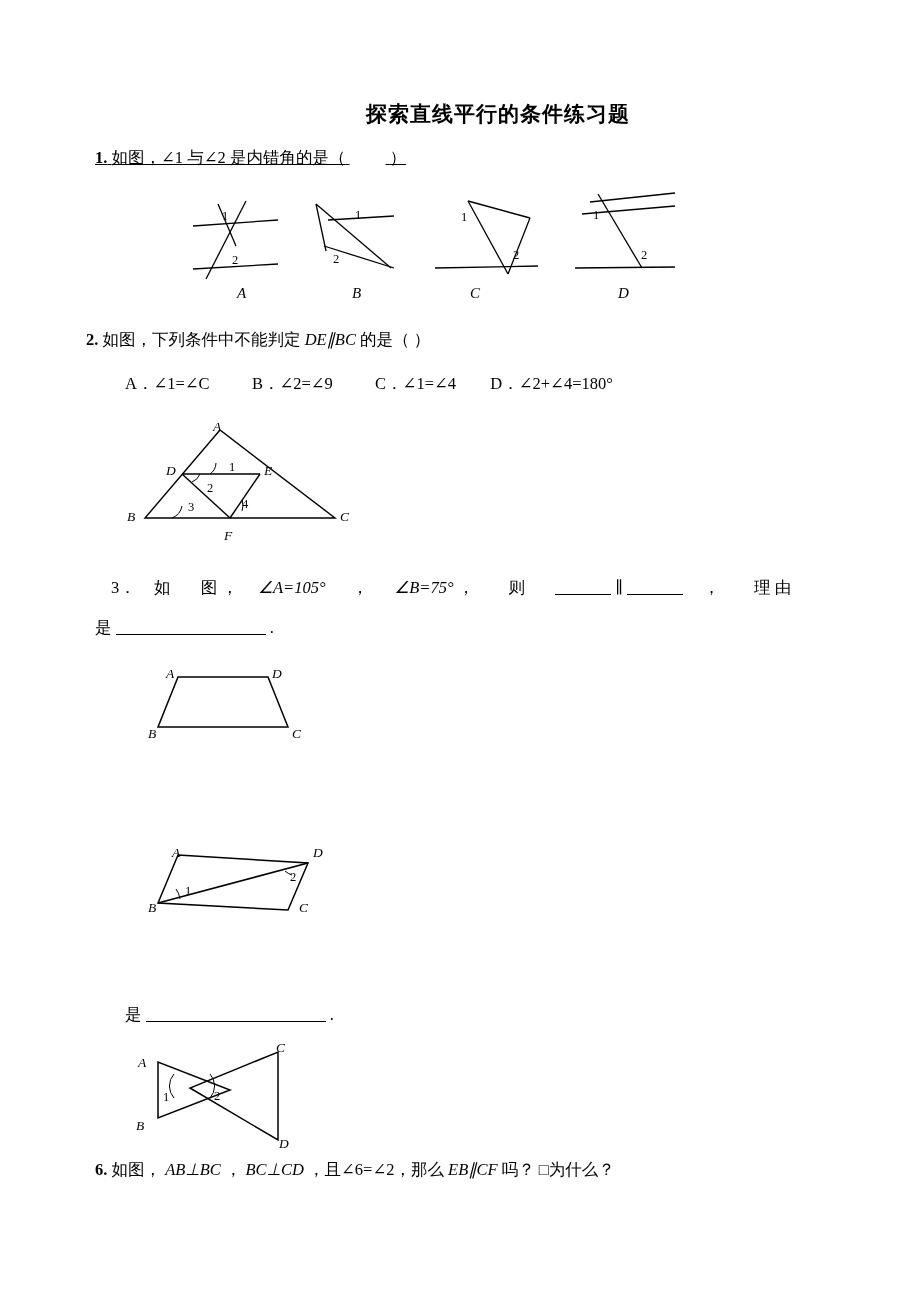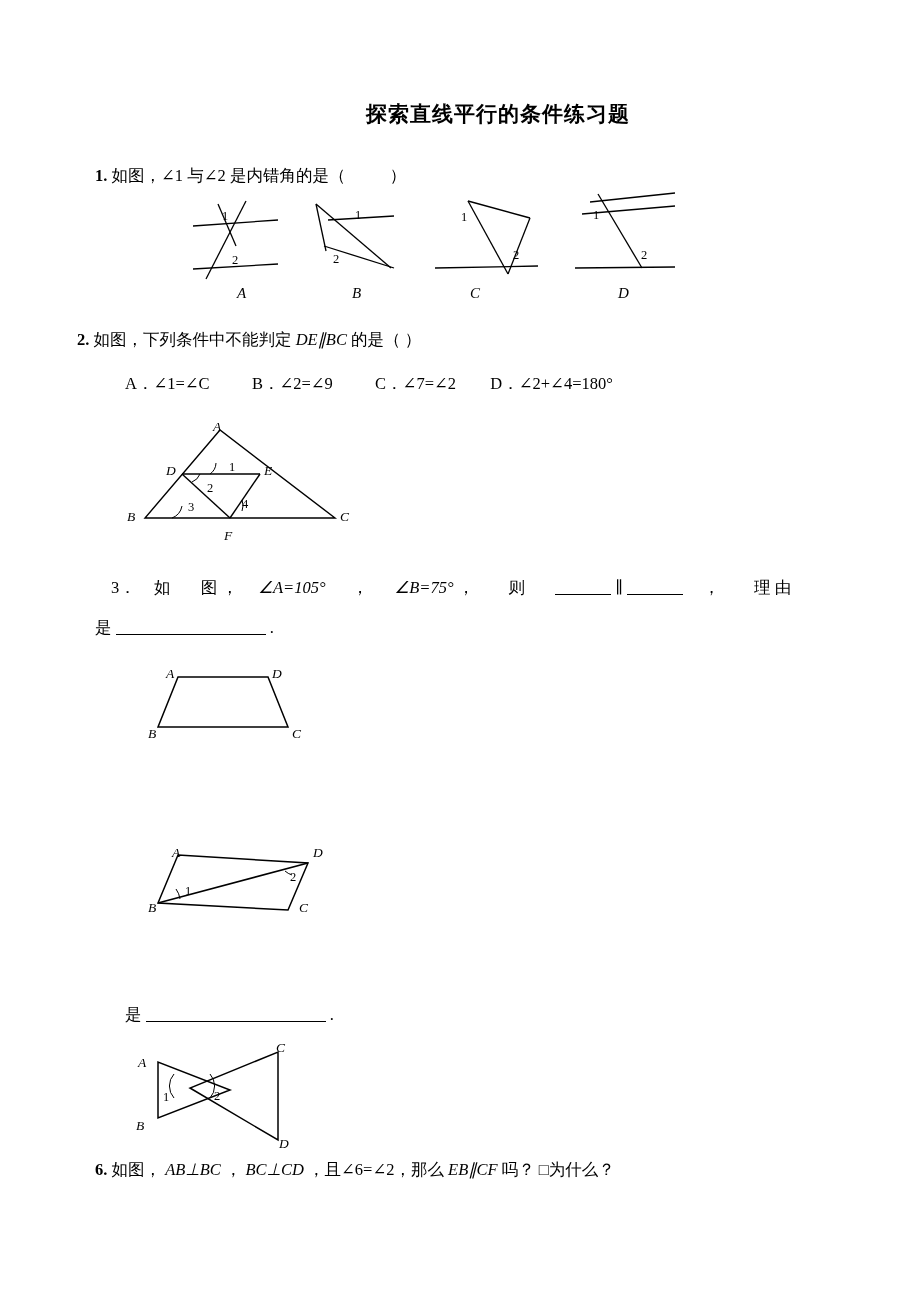--- a/index.html
+++ b/index.html
@@ -72,21 +72,21 @@
   .sp1 { display:inline-block; width: 34px; }
   .sp2 { display:inline-block; width: 26px; }
 </style>
 </head>
 <body>
 
 <div class="page">
 
   <div class="title">探索直线平行的条件练习题</div>
 
-  <div class="q" style="left:95px; top:163px;">
+  <div class="q" style="left:95px; top:145px;text-decoration:underline;">
     <span class="qnum">1.</span>
     <span>如图，∠1 与∠2 是内错角的是（</span>
     <span style="display:inline-block;width:36px;"></span>
     <span>）</span>
   </div>
 
   <svg class="fig" style="left:188px; top:196px;" width="110" height="85" viewBox="0 0 110 85">
     <line x1="5" y1="30" x2="90" y2="24" stroke="#000" stroke-width="1.3"></line>
     <line x1="5" y1="73" x2="90" y2="68" stroke="#000" stroke-width="1.3"></line>
     <line x1="58" y1="5" x2="18" y2="83" stroke="#000" stroke-width="1.3"></line>
@@ -119,33 +119,33 @@
   <svg class="fig" style="left:570px; top:190px;" width="115" height="92" viewBox="0 0 115 92">
     <line x1="20" y1="12" x2="105" y2="3" stroke="#000" stroke-width="1.3"></line>
     <line x1="12" y1="24" x2="105" y2="16" stroke="#000" stroke-width="1.3"></line>
     <line x1="28" y1="4" x2="72" y2="78" stroke="#000" stroke-width="1.3"></line>
     <line x1="5" y1="78" x2="105" y2="77" stroke="#000" stroke-width="1.3"></line>
   </svg>
   <div class="ang" style="left:593px; top:208px;">1</div>
   <div class="ang" style="left:641px; top:248px;">2</div>
   <div class="lbl" style="left:618px; top:285px; font-size:15px;">D</div>
 
-  <div class="q" style="left:77px; top:327px;">
+  <div class="q" style="left:86px; top:327px;">
     <span class="qnum">2.</span>
     <span>如图，下列条件中不能判定 </span>
     <span class="it">DE∥BC</span>
     <span> 的是（    ）</span>
   </div>
 
   <div class="choice-row" style="left:125px; top:373px;">
     <span>A．∠1=∠C</span>
     <span class="sp1"></span>
     <span>B．∠2=∠9</span>
     <span class="sp1"></span>
-    <span>C．∠7=∠2</span>
+    <span>C．∠1=∠4</span>
     <span class="sp2"></span>
     <span>D．∠2+∠4=180°</span>
   </div>
 
   <svg class="fig" style="left:130px; top:418px;" width="250" height="125" viewBox="0 0 250 125">
     <polygon points="90,12 15,100 205,100" fill="none" stroke="#000" stroke-width="1.4"></polygon>
     <line x1="52" y1="56" x2="130" y2="56" stroke="#000" stroke-width="1.4"></line>
     <line x1="52" y1="56" x2="100" y2="100" stroke="#000" stroke-width="1.4"></line>
     <line x1="130" y1="56" x2="100" y2="100" stroke="#000" stroke-width="1.4"></line>
     <path d="M 80 56 A 14 14 0 0 0 86 45" fill="none" stroke="#000" stroke-width="1"></path>

